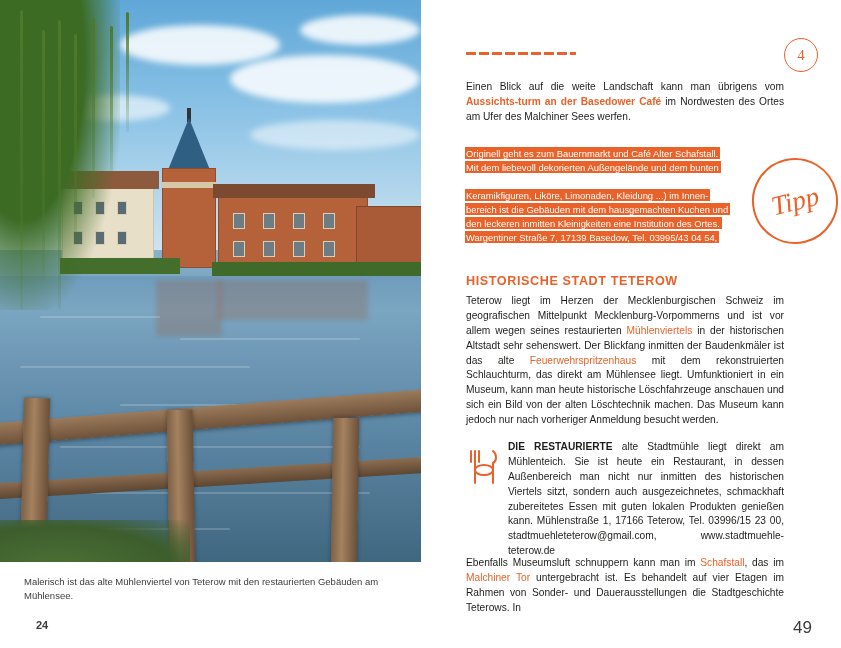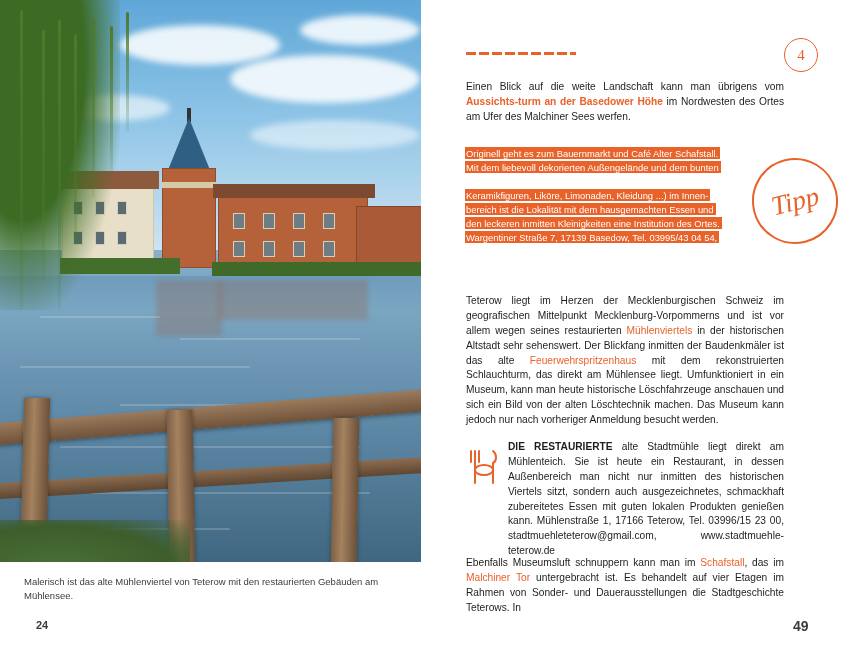--- a/index.html
+++ b/index.html
@@ -246,21 +246,21 @@
   .footer-right {
     position: absolute;
     left: 636px; top: 619px;
     font-size: 14px;
     color: #3c3c3b;
     margin-top: 40px;
   }
   .folio-right {
     position: absolute;
     left: 793px; top: 618px;
-    font-size: 14px; font-weight: bold; color: #3c3c3b;
+    font-size: 17px; font-weight: normal; color: #3c3c3b;
   }
   b.bold { font-weight: bold; }
 </style>
 </head>
 <body>
 
 <div class="page">
 
   <div class="left-page">
 
@@ -336,34 +336,35 @@
     <div class="caption">Malerisch ist das alte Mühlenviertel von Teterow mit den restaurierten Gebäuden am Mühlensee.</div>
     <div class="folio-left">24</div>
   </div>
 
   <div class="right-page"></div>
 
   <div class="rule"></div>
   <div class="page-num-circle">4</div>
 
   <div class="col para1">
-    <span>Einen Blick auf die weite Landschaft kann man übrigens vom </span><span class="hl-orange">Aussichts-turm an der Basedower Höhe</span><span> im Nordwesten des Ortes am Ufer des Malchiner Sees werfen.</span>
+    <span>Einen Blick auf die weite Landschaft kann man übrigens vom </span><span class="hl-orange">Aussichts-turm an der Basedower Café</span><span> im Nordwesten des Ortes am Ufer des Malchiner Sees werfen.</span>
   </div>
 
   <div class="tipp-box">
     <span class="line">Originell geht es zum Bauernmarkt und Café Alter Schafstall.</span><br>
     <span class="line">Mit dem liebevoll dekorierten Außengelände und dem bunten</span><br>
     <br>
     <span class="line">Keramikfiguren, Liköre, Limonaden, Kleidung ...) im Innen-</span><br>
-    <span class="line">bereich ist die Lokalität mit dem hausgemachten Essen und</span><br>
+    <span class="line">bereich ist die Gebäuden mit dem hausgemachten Kuchen und</span><br>
     <span class="line">den leckeren inmitten Kleinigkeiten eine Institution des Ortes.</span><br>
     <span class="line">Wargentiner Straße 7, 17139 Basedow, Tel. 03995/43 04 54,</span><br>
   </div>
   <div class="tipp-stamp">Tipp</div>
 
+  <div class="section-head">HISTORISCHE STADT TETEROW</div>
 
   <div class="col para2">
     <span>Teterow liegt im Herzen der Mecklenburgischen Schweiz im geografischen Mittelpunkt Mecklenburg-Vorpommerns und ist vor allem wegen seines restaurierten </span><span class="hl-orange" style="font-weight:normal">Mühlenviertels</span><span> in der historischen Altstadt sehr sehenswert. Der Blickfang inmitten der Baudenkmäler ist das alte </span><span class="hl-orange" style="font-weight:normal">Feuerwehrspritzenhaus</span><span> mit dem rekonstruierten Schlauchturm, das direkt am Mühlensee liegt. Umfunktioniert in ein Museum, kann man heute historische Löschfahrzeuge anschauen und sich ein Bild von der alten Löschtechnik machen. Das Museum kann jedoch nur nach vorheriger Anmeldung besucht werden.</span>
   </div>
 
   <div class="icon-cutlery">
     <svg width="34" height="38" viewBox="0 0 34 38" fill="none" stroke="#e8622a" stroke-width="2">
       <path d="M5 3 L5 14 M9 3 L9 14 M13 3 L13 14 M9 14 L9 35" stroke-linecap="round"></path>
       <path d="M27 3 C31 6 31 13 27 15 L27 35" stroke-linecap="round"></path>
       <ellipse cx="18" cy="22" rx="9" ry="5"></ellipse>

